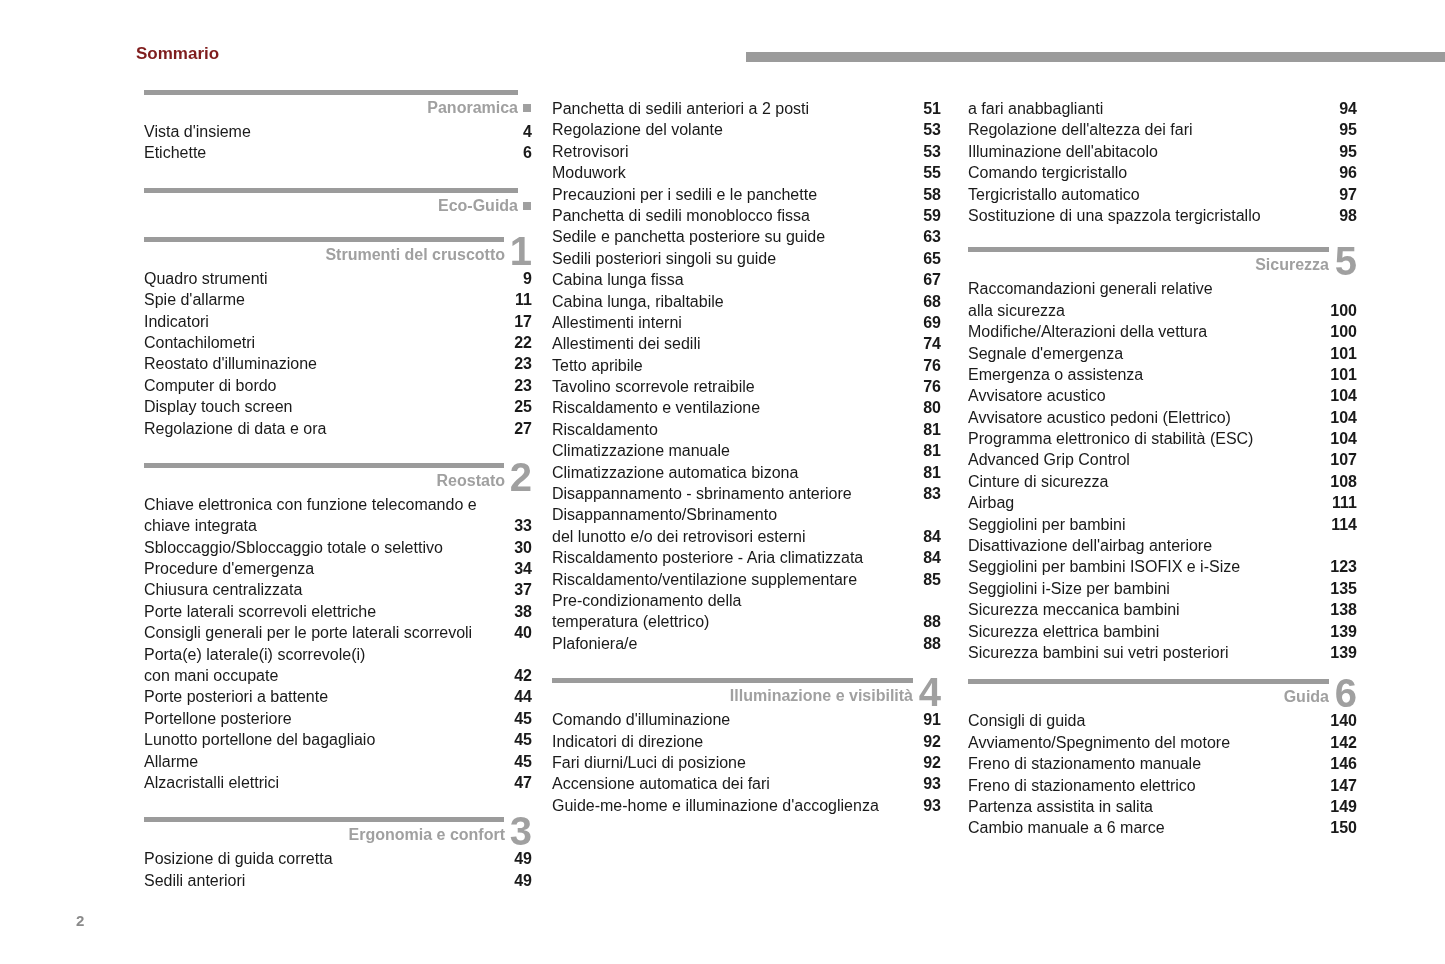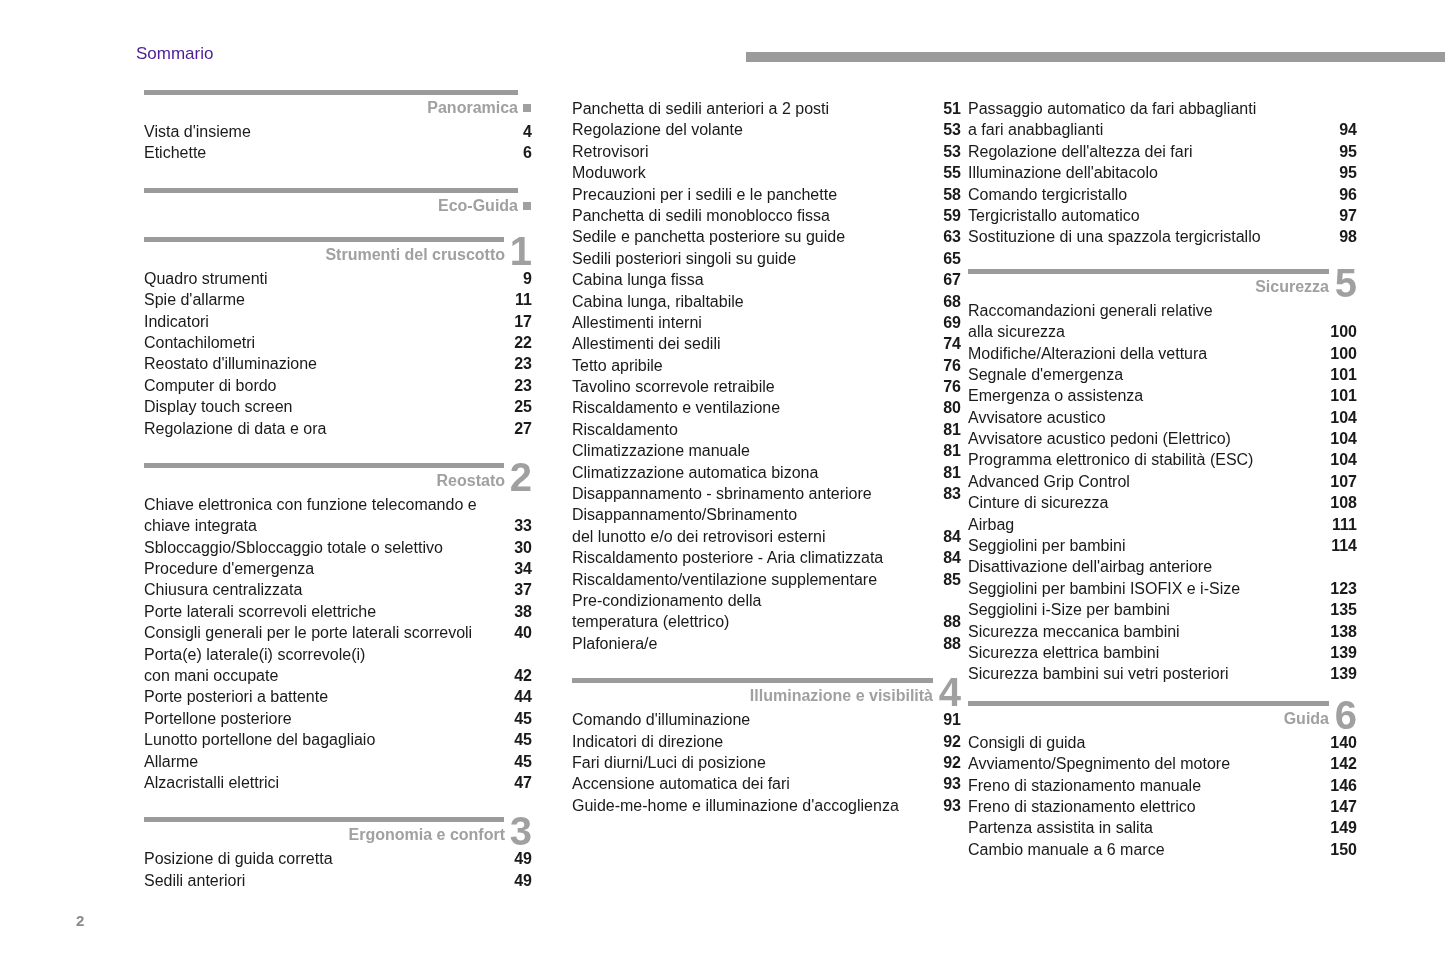--- a/index.html
+++ b/index.html
@@ -2,33 +2,33 @@
 <html><head>
 <meta charset="utf-8">
 <style>
   html, body { margin: 0; padding: 0; background: #ffffff; }
   body {
     width: 1445px; height: 964px; position: relative; overflow: hidden;
     font-family: "Liberation Sans", sans-serif; color: #1a1a1a;
   }
   .page-title {
     position: absolute; left: 136px; top: 44px;
-    font-size: 17px; color: #4c1d95;
+    font-size: 17px; color: #7f1d1d; font-weight: bold;
   }
   .top-bar {
     position: absolute; left: 746px; top: 52px; width: 699px; height: 10px;
     background: #9b9b9b;
   }
   .page-number {
     position: absolute; left: 76px; top: 912px;
     font-size: 15px; font-weight: bold; color: #8a8a8a;
   }
   .col { position: absolute; top: 88px; }
   .col-1 { left: 144px; width: 388px; text-align: center; }
-  .col-2 { left: 552px; width: 389px; margin-left: 20px; }
+  .col-2 { left: 552px; width: 389px; }
   .col-3 { left: 968px; width: 389px; }
 
   .section { position: relative; }
   .sec-head {
     position: relative; height: 33px;
   }
   .sec-head .rule {
     position: absolute; left: 0; top: 2px; height: 5px; background: #9b9b9b;
   }
   .sec-head .title {
@@ -344,24 +344,20 @@
           <span class="label">Guide-me-home e illuminazione d'accoglienza</span>
           <span class="pg">93</span>
         </div>
       </div>
   </div>
 </div>
 
 <div class="col col-3" style="top:98px">
   <div class="entries">
       <div class="entry">
-        <span class="label">Passaggio automatico da fari abbaglianti</span>
-        <span class="pg"></span>
-      </div>
-      <div class="entry">
         <span class="label">a fari anabbaglianti</span>
         <span class="pg">94</span>
       </div>
       <div class="entry">
         <span class="label">Regolazione dell'altezza dei fari</span>
         <span class="pg">95</span>
       </div>
       <div class="entry">
         <span class="label">Illuminazione dell'abitacolo</span>
         <span class="pg">95</span>

